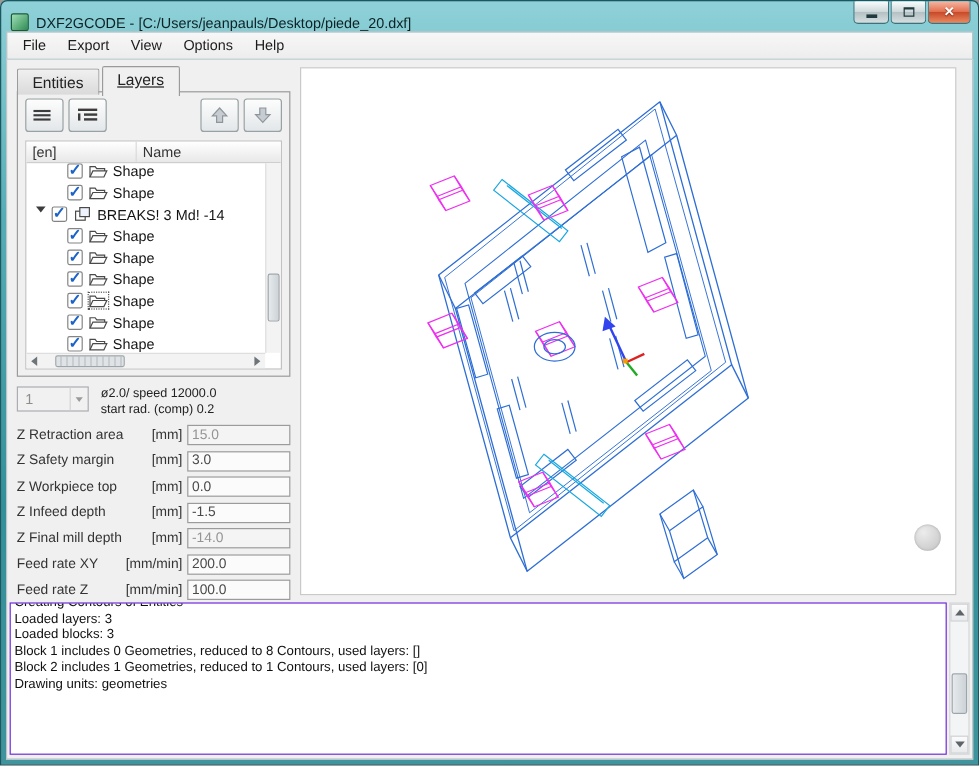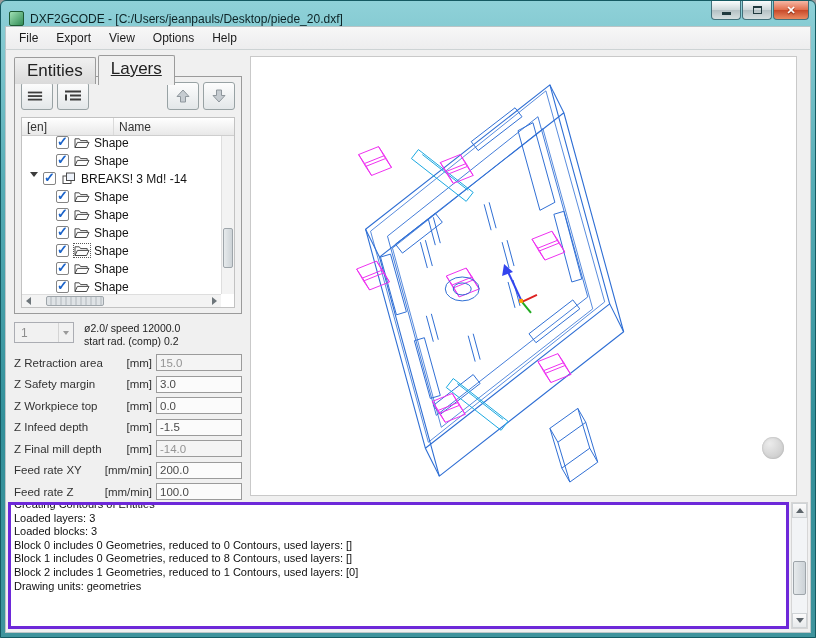--- a/index.html
+++ b/index.html
@@ -27,21 +27,21 @@
   
   .menubar{height:24px;background:linear-gradient(#f7f7f7,#ededee);border:1px solid #b9c4c6;
            border-bottom:1px solid #cdd3d4;display:flex;align-items:center;padding-left:4px;
            font-size:12px;color:#1b1b1b;flex:0 0 auto;}
   .menu-item{padding:3px 9px;cursor:default;}
 
   
   .main{flex:1;background:#f0f0f0;position:relative;border:1px solid #bcc6c8;border-top:none;overflow:hidden;}
 
   
-  .tabs{position:absolute;left:8px;top:5px;display:flex;z-index:2;font-size:17px;}
+  .tabs{position:absolute;left:8px;top:5px;display:flex;z-index:2;font-size:13px;}
   .tab{padding:3px 12px;border:1px solid #9b9b9b;border-bottom:none;border-radius:2px 2px 0 0;
        background:linear-gradient(#f0f0f0,#dadada);margin-right:2px;color:#222;margin-top:2px;cursor:pointer;}
   .tab.active{background:#f0f0f0;margin-top:0;padding-bottom:5px;margin-bottom:-1px;text-decoration:underline;}
   .pane{position:absolute;left:8px;top:26px;width:228px;height:238px;border:1px solid #9b9b9b;background:#f0f0f0;}
   .toolbar{display:flex;gap:4px;padding:5px 6px 4px 6px;}
   .tbtn{width:32px;height:28px;border:1px solid #98a2a4;border-radius:3px;cursor:pointer;
         background:linear-gradient(#fdfdfd,#e3e7e9);display:flex;align-items:center;justify-content:center;padding:0;}
   .tspacer{flex:1;}
 
   
@@ -89,21 +89,21 @@
               color:#4a4a4a;background:#fbfbfb;font-family:"Liberation Sans",sans-serif;}
   .frow input.muted{color:#949494;background:#f4f4f4;}
 
   
   .canvas{position:absolute;left:244px;top:6px;width:547px;height:440px;background:#fff;border:1px solid #c9c9c9;}
   .canvas svg{display:block;width:100%;height:100%;}
   .watermark{position:absolute;right:12px;bottom:36px;width:22px;height:22px;border-radius:50%;
              background:radial-gradient(circle at 35% 30%,#ececec,#c3c3c3);box-shadow:inset 0 0 2px #a5a5a5;}
 
   
-  .log{position:absolute;left:2px;right:21px;top:452px;bottom:3px;background:#fff;border:3px solid #6d28d9;
+  .log{position:absolute;left:2px;right:21px;top:452px;bottom:3px;background:#fff;border:1px solid #6d28d9;
        overflow:hidden;font-size:11px;line-height:13.6px;color:#101010;padding:0 3px;}
   .log-inner{margin-top:-7px;}
   .logscroll{position:absolute;right:2px;top:452px;bottom:3px;width:17px;background:#f2f4f6;border:1px solid #d6d6d6;}
   .sarr{position:absolute;left:0;right:0;height:15px;display:flex;align-items:center;justify-content:center;
         background:linear-gradient(#fbfbfb,#e8eaec);border:1px solid #cfd3d6;cursor:pointer;}
   .sarr.up{top:0;} .sarr.down{bottom:0;}
   .tri-up{width:0;height:0;border-left:4px solid transparent;border-right:4px solid transparent;border-bottom:5px solid #5d656b;}
   .tri-down{width:0;height:0;border-left:4px solid transparent;border-right:4px solid transparent;border-top:5px solid #5d656b;}
   .sthumb{position:absolute;left:1px;right:1px;top:58px;height:34px;background:linear-gradient(90deg,#e6eaec,#ccd2d7);
           border:1px solid #9ea5aa;border-radius:2px;cursor:pointer;}
@@ -417,21 +417,20 @@
         </g>
       </svg>
       <span class="watermark"></span>
     </div>
 
     <div class="log">
       <div class="log-inner">
         <div>Creating Contours of Entities</div>
         <div>Loaded layers: 3</div>
         <div>Loaded blocks: 3</div>
-        <div>Block 0 includes 0 Geometries, reduced to 0 Contours, used layers: []</div>
         <div>Block 1 includes 0 Geometries, reduced to 8 Contours, used layers: []</div>
         <div>Block 2 includes 1 Geometries, reduced to 1 Contours, used layers: [0]</div>
         <div>Drawing units: geometries</div>
       </div>
     </div>
     <div class="logscroll">
       <span class="sarr up">
           <i class="tri-up"></i>
         </span>
       <span class="sthumb" style="display:block;"></span>

